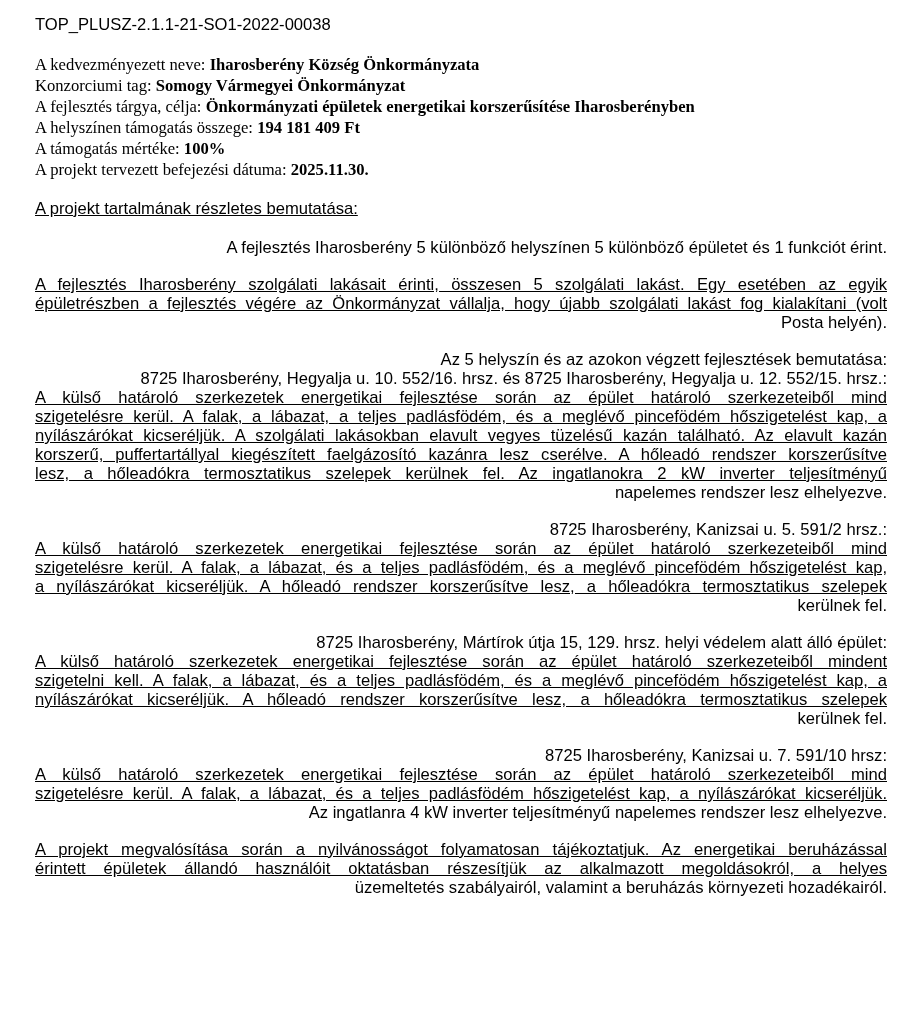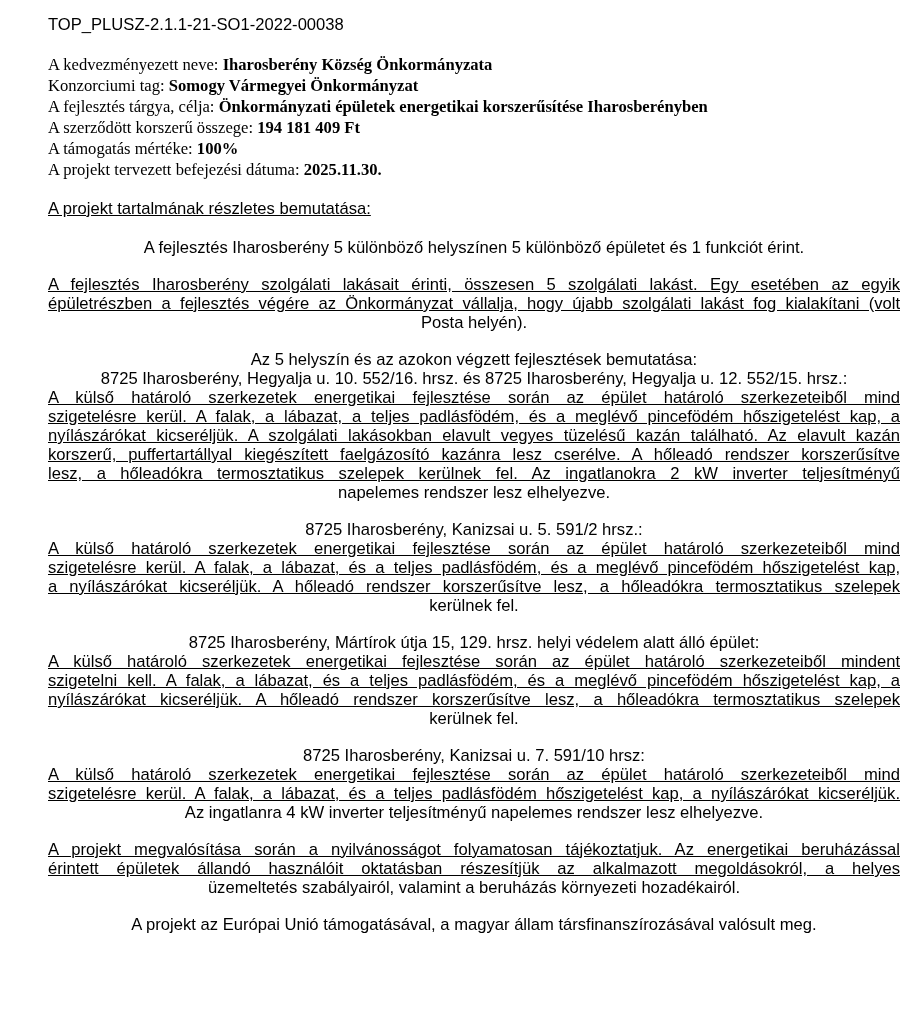--- a/index.html
+++ b/index.html
@@ -12,21 +12,21 @@
       height: 1024px;
       overflow: hidden;
       position: relative;
       font-family: "Liberation Sans", sans-serif;
       color: #000000;
       font-size: 16.6px;
       line-height: 19px;
     }
     .page {
       position: absolute;
-      left: 48px;
+      left: 35px;
       top: 15px;
       width: 852px;
     }
     .line { white-space: nowrap; }
     .b { font-weight: bold; }
     .doc-id { margin: 0 0 20px 0; }
     .meta { margin: 0 0 19px 0; font-family: Liberation Serif, serif; }
     .meta .line { height: 21px; line-height: 21px; }
     .section-heading {
       font-weight: normal;
@@ -41,38 +41,38 @@
       display: block;
       text-align: justify;
       text-align-last: justify;
       white-space: normal;
       height: 19px;
       overflow: hidden;
       text-decoration: underline;
     }
     .ll {
       display: block;
-      text-align: center;
+      text-align: right;
       height: 19px;
     }
     .loc { margin: 0 0 18px 0; }
     .loc-title { font-weight: normal; }
   </style>
 </head>
 <body>
 
 <div class="page">
 
   <div class="line doc-id">TOP_PLUSZ-2.1.1-21-SO1-2022-00038</div>
 
   <div class="meta">
     <div class="line"><span>A kedvezményezett neve: </span><span class="b">Iharosberény Község Önkormányzata</span></div>
     <div class="line"><span>Konzorciumi tag: </span><span class="b">Somogy Vármegyei Önkormányzat</span></div>
     <div class="line"><span>A fejlesztés tárgya, célja: </span><span class="b">Önkormányzati épületek energetikai korszerűsítése Iharosberényben</span></div>
-    <div class="line"><span>A szerződött korszerű összege: </span><span class="b">194 181 409 Ft</span></div>
+    <div class="line"><span>A helyszínen támogatás összege: </span><span class="b">194 181 409 Ft</span></div>
     <div class="line"><span>A támogatás mértéke: </span><span class="b">100%</span></div>
     <div class="line"><span>A projekt tervezett befejezési dátuma: </span><span class="b">2025.11.30.</span></div>
   </div>
 
   <div class="section-heading line">A projekt tartalmának részletes bemutatása:</div>
 
   <p>
     <span class="ll">A fejlesztés Iharosberény 5 különböző helyszínen 5 különböző épületet és 1 funkciót érint.</span>
   </p>
 
@@ -115,17 +115,14 @@
     <span class="jl">szigetelésre kerül. A falak, a lábazat, és a teljes padlásfödém hőszigetelést kap, a nyílászárókat kicseréljük.</span>
     <span class="ll">Az ingatlanra 4 kW inverter teljesítményű napelemes rendszer lesz elhelyezve.</span>
   </div>
 
   <p>
     <span class="jl">A projekt megvalósítása során a nyilvánosságot folyamatosan tájékoztatjuk. Az energetikai beruházással</span>
     <span class="jl">érintett épületek állandó használóit oktatásban részesítjük az alkalmazott megoldásokról, a helyes</span>
     <span class="ll">üzemeltetés szabályairól, valamint a beruházás környezeti hozadékairól.</span>
   </p>
 
-  <p>
-    <span class="ll">A projekt az Európai Unió támogatásával, a magyar állam társfinanszírozásával valósult meg.</span>
-  </p>
 
 </div>
 
 </body></html>

